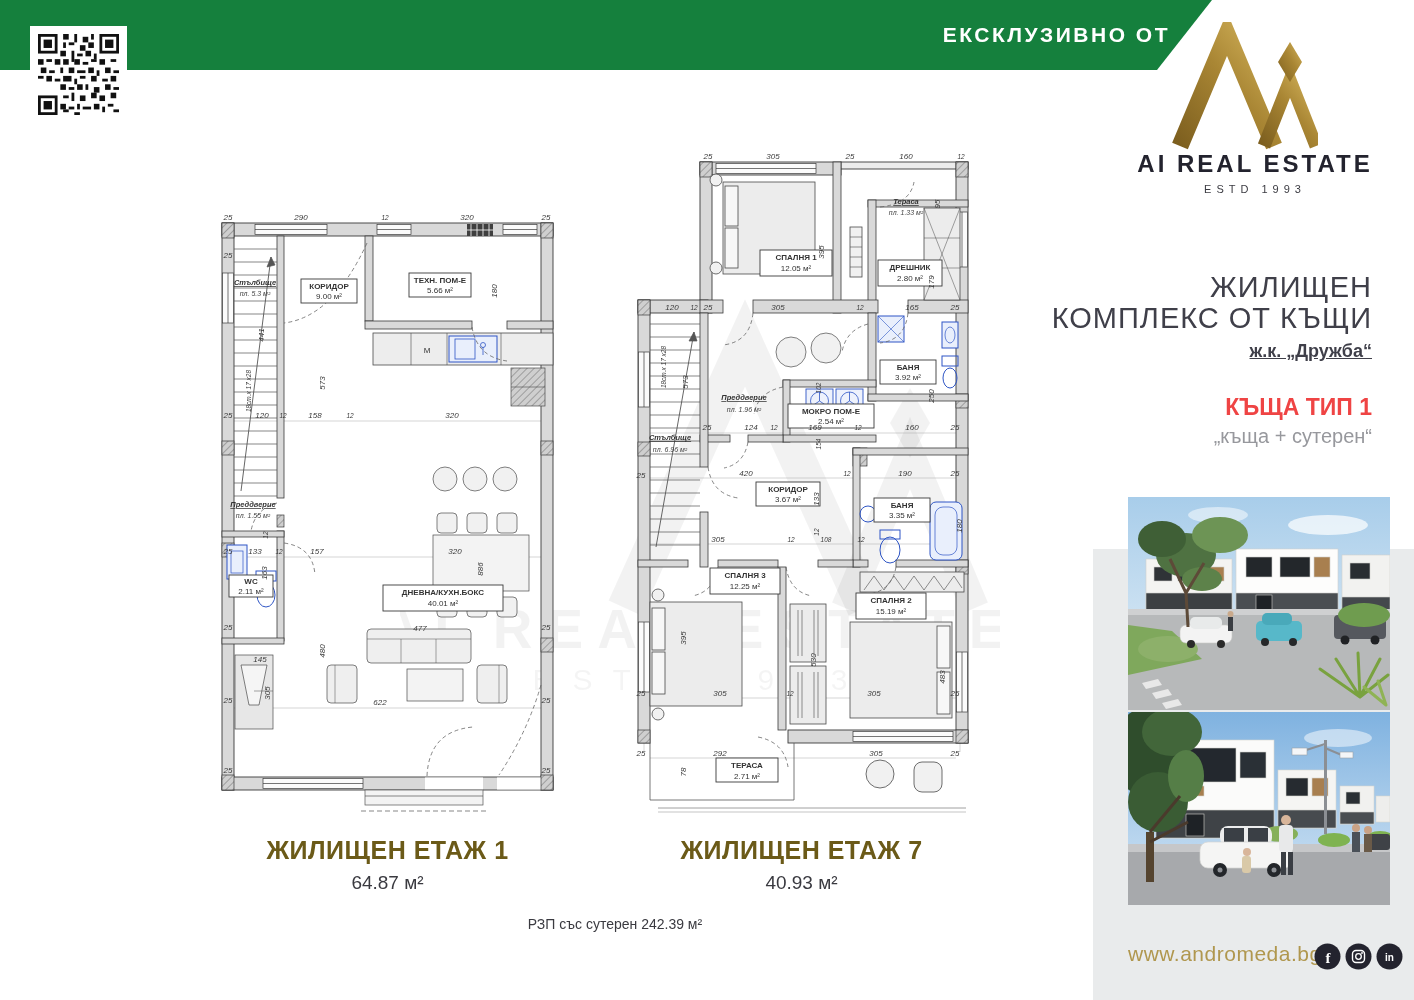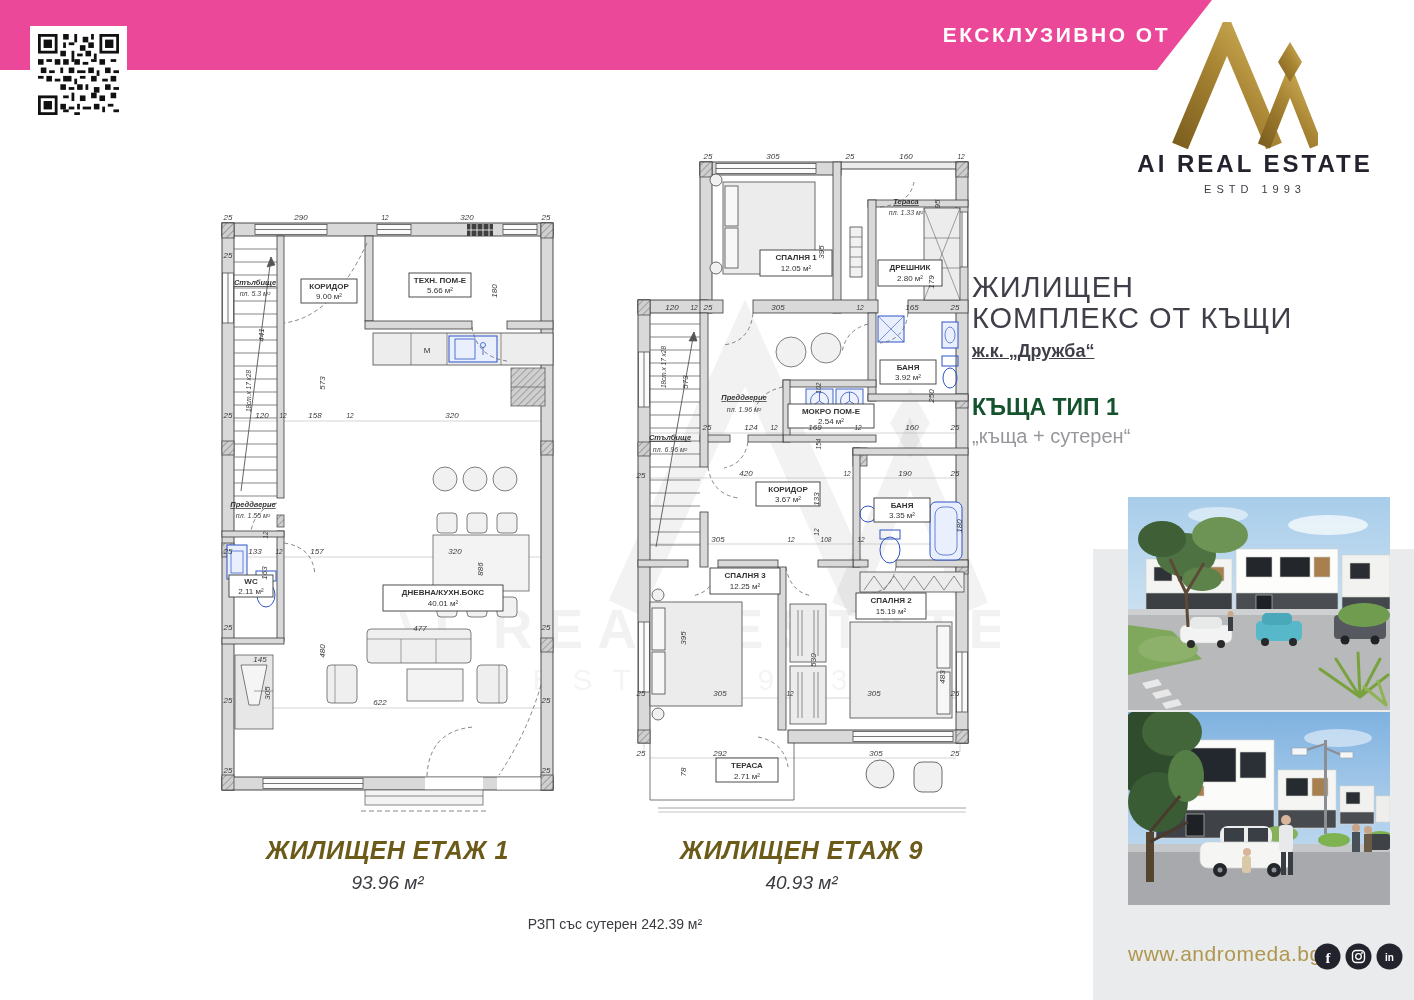--- a/index.html
+++ b/index.html
@@ -1,36 +1,36 @@
 <!DOCTYPE html>
 <html><head>
 <meta charset="utf-8">
 <style>
   html,body{margin:0;padding:0;background:#888;}
   .page{position:relative;width:1414px;height:1000px;background:#fff;overflow:hidden;
         font-family:"Liberation Sans",sans-serif;margin:0 auto;}
   
-  .band{position:absolute;left:0;top:0;width:1414px;height:70px;background:#ec4899;
+  .band{position:absolute;left:0;top:0;width:1414px;height:70px;background:#15803d;
         clip-path:polygon(0 0,1212px 0,1157px 70px,0 70px);}
   .band-label{position:absolute;right:244px;top:50%;transform:translateY(-50%);
         color:#fff;font-size:21px;font-weight:bold;letter-spacing:2.5px;}
   
   .qr{position:absolute;left:30px;top:26px;width:97px;height:96px;background:#fff;
       display:flex;align-items:center;justify-content:center;}
   
   .brand-mark{position:absolute;left:1168px;top:22px;width:150px;height:128px;}
   .brand-name{position:absolute;left:1130px;top:150px;width:250px;text-align:center;
       font-size:24px;font-weight:bold;letter-spacing:3px;color:#23232e;white-space:nowrap;}
   .brand-estd{position:absolute;left:1130px;top:183px;width:250px;text-align:center;
       font-size:11px;letter-spacing:5px;color:#3b3b42;}
   
-  .project{position:absolute;left:972px;top:272px;width:400px;text-align:left;color:#3f3f49;}
+  .project{position:absolute;left:972px;top:272px;width:400px;text-align:right;color:#3f3f49;}
   .p-line{font-size:29px;line-height:31px;letter-spacing:1px;font-weight:400;}
   .p-loc{font-size:18px;font-weight:bold;margin-top:7px;text-decoration:underline;}
-  .p-type{font-size:23px;font-weight:bold;margin-top:32px;color:#14532d;}
+  .p-type{font-size:23px;font-weight:bold;margin-top:32px;color:#ef4444;}
   .p-sub{font-size:20px;margin-top:4px;color:#97989d;}
   
   .graypanel{position:absolute;left:1093px;top:549px;width:321px;height:451px;background:#e9ebec;}
   .photo{position:absolute;left:1128px;overflow:hidden;}
   .photo1{top:497px;width:262px;height:213px;}
   .photo2{top:712px;width:262px;height:193px;}
   
   .site{position:absolute;left:1128px;top:942px;font-size:21px;letter-spacing:.5px;color:#b0974e;}
   .socials{position:absolute;left:1314px;top:943px;display:flex;gap:4px;}
   .soc{width:27px;height:27px;display:block;cursor:pointer;}
@@ -45,21 +45,21 @@
   .dim.small{font-size:6.5px;}
   .rname{font-family:"Liberation Sans",sans-serif;font-size:8px;font-weight:bold;
        fill:#333;text-anchor:middle;}
   .rarea{font-family:"Liberation Sans",sans-serif;font-size:8px;fill:#333;text-anchor:middle;}
   .rsmall{font-family:"Liberation Sans",sans-serif;font-size:7.5px;font-weight:bold;font-style:italic;
        fill:#333;text-anchor:middle;text-decoration:underline;}
   .rsarea{font-family:"Liberation Sans",sans-serif;font-size:7px;font-style:italic;
        fill:#444;text-anchor:middle;}
   .lblbox{fill:#fff;stroke:#3a3a3a;stroke-width:0.9;}
   
-  .ftitle{position:absolute;text-align:center;z-index:3;font-style:italic;}
+  .ftitle{position:absolute;text-align:center;z-index:3;}
   .ft1{left:215px;top:836px;width:345px;}
   .ft2{left:628px;top:836px;width:347px;}
   .ft-name{font-size:25px;font-weight:bold;letter-spacing:.5px;color:#6b5a18;}
   .ft-area{font-size:19px;color:#3a3a40;margin-top:7px;}
   .total{position:absolute;left:340px;top:916px;width:550px;text-align:center;
        font-size:14px;color:#3a3a40;z-index:3;}
 </style>
 </head>
 <body>
 
@@ -780,21 +780,21 @@
       <text x="327" y="544" class="dim">25</text>
       <text x="13" y="604" class="dim">25</text>
       <text x="92" y="604" class="dim">292</text>
       <text x="248" y="604" class="dim">305</text>
       <text x="327" y="604" class="dim">25</text>
       <text x="58" y="620" class="dim" transform="rotate(-90 58 620)">78</text>
     </svg>
 
   <div class="ftitle ft1">
     <div class="ft-name">ЖИЛИЩЕН ЕТАЖ 1</div>
-    <div class="ft-area">93.96 м²</div>
+    <div class="ft-area">64.87 м²</div>
   </div>
   <div class="ftitle ft2">
-    <div class="ft-name">ЖИЛИЩЕН ЕТАЖ 9</div>
+    <div class="ft-name">ЖИЛИЩЕН ЕТАЖ 7</div>
     <div class="ft-area">40.93 м²</div>
   </div>
   <div class="total">РЗП със сутерен 242.39 м²</div>
 
 </div>
 
 </body></html>

